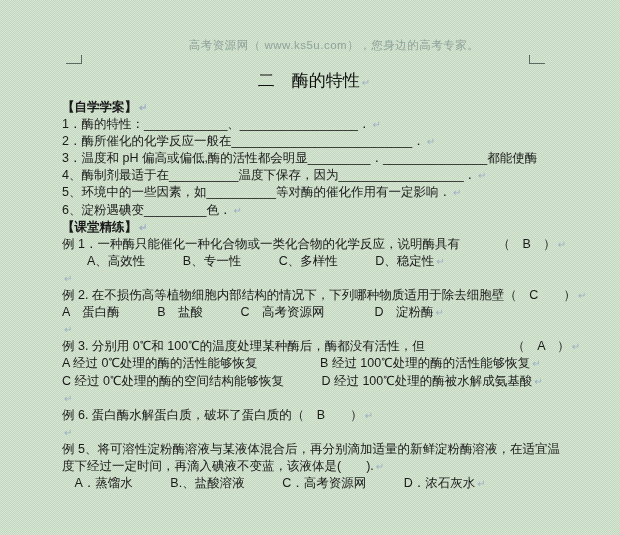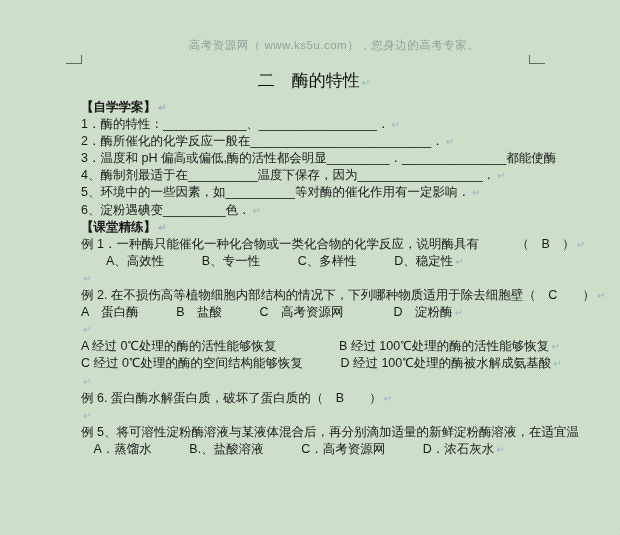--- a/index.html
+++ b/index.html
@@ -28,21 +28,21 @@
   .cropmark{position:absolute;width:15px;height:8px;}
   .cropmark.tl{left:66px;top:55px;border-bottom:1px solid #5a6a62;border-right:1px solid #5a6a62;}
   .cropmark.tr{left:529px;top:55px;border-bottom:1px solid #5a6a62;border-left:1px solid #5a6a62;}
   .title{
     position:absolute;top:69px;left:8px;right:0;
     text-align:center;
     font-size:17px;font-weight:normal;color:#101010;
     white-space:pre;
   }
   .content{
-    position:absolute;top:99px;left:81px;width:480px;
+    position:absolute;top:99px;left:62px;width:480px;
     font-size:12.5px;
   }
   .line{
     height:17.1px;line-height:17.1px;
     white-space:pre;
     overflow:visible;
   }
   .line.bold{font-weight:bold;}
   .pmark{
     color:#9cafc4;
@@ -67,21 +67,23 @@
       <div class="line"><span class="txt">4、酶制剂最适于在__________温度下保存，因为__________________．</span><span class="pmark">↵</span></div>
       <div class="line"><span class="txt">5、环境中的一些因素，如__________等对酶的催化作用有一定影响．</span><span class="pmark">↵</span></div>
       <div class="line"><span class="txt">6、淀粉遇碘变_________色．</span><span class="pmark">↵</span></div>
       <div class="line bold"><span class="txt">【课堂精练】</span><span class="pmark">↵</span></div>
       <div class="line"><span class="txt">例 1．一种酶只能催化一种化合物或一类化合物的化学反应，说明酶具有　　　（　B　）</span><span class="pmark">↵</span></div>
       <div class="line"><span class="txt">　　A、高效性　　　B、专一性　　　C、多样性　　　D、稳定性</span><span class="pmark">↵</span></div>
       <div class="line"><span class="txt"></span><span class="pmark">↵</span></div>
       <div class="line"><span class="txt">例 2. 在不损伤高等植物细胞内部结构的情况下，下列哪种物质适用于除去细胞壁（　C　　）</span><span class="pmark">↵</span></div>
       <div class="line"><span class="txt">A　蛋白酶　　　B　盐酸　　　C　高考资源网　　　　D　淀粉酶</span><span class="pmark">↵</span></div>
       <div class="line"><span class="txt"></span><span class="pmark">↵</span></div>
+      <div class="line"><span class="txt">例 3. 分别用 0℃和 100℃的温度处理某种酶后，酶都没有活性，但　　　　　　　（　A　）</span><span class="pmark">↵</span></div>
       <div class="line"><span class="txt">A 经过 0℃处理的酶的活性能够恢复　　　　　B 经过 100℃处理的酶的活性能够恢复</span><span class="pmark">↵</span></div>
       <div class="line"><span class="txt">C 经过 0℃处理的酶的空间结构能够恢复　　　D 经过 100℃处理的酶被水解成氨基酸</span><span class="pmark">↵</span></div>
       <div class="line"><span class="txt"></span><span class="pmark">↵</span></div>
       <div class="line"><span class="txt">例 6. 蛋白酶水解蛋白质，破坏了蛋白质的（　B　　）</span><span class="pmark">↵</span></div>
       <div class="line"><span class="txt"></span><span class="pmark">↵</span></div>
       <div class="line"><span class="txt">例 5、将可溶性淀粉酶溶液与某液体混合后，再分别滴加适量的新鲜淀粉酶溶液，在适宜温</span></div>
+      <div class="line"><span class="txt">度下经过一定时间，再滴入碘液不变蓝，该液体是(　　).</span><span class="pmark">↵</span></div>
       <div class="line"><span class="txt">　A．蒸馏水　　　B.、盐酸溶液　　　C．高考资源网　　　D．浓石灰水</span><span class="pmark">↵</span></div>
     </div>
 </div>
 
 </body></html>

